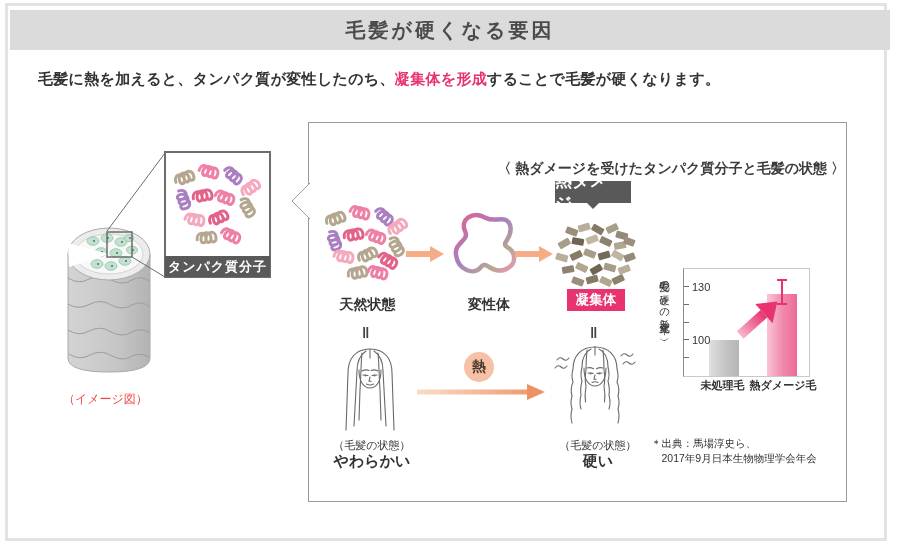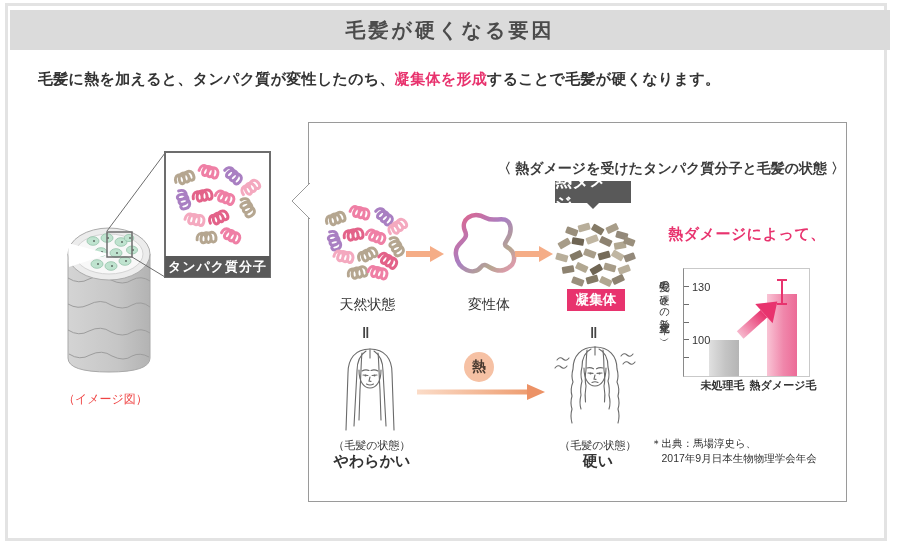--- a/index.html
+++ b/index.html
@@ -12,21 +12,21 @@
   .frame{left:5px;top:3px;width:876px;height:532px;border:3px solid #e3e3e3;}
   .title-band{
     left:10px;top:10px;width:880px;height:40px;background:#dbdbdb;
     display:flex;align-items:center;justify-content:center;
     font-size:20px;font-weight:700;color:#4b4b4b;letter-spacing:3px;
   }
   .intro{left:38px;top:70px;width:820px;font-size:15px;font-weight:700;color:#333;letter-spacing:.3px;}
   .pink{color:#e8336e;}
   .panel{left:308px;top:122px;width:537px;height:378px;border:1px solid #9a9a9a;background:#fff;}
   .panel-title{left:308px;top:144px;width:537px;text-align:right;font-size:14px;font-weight:700;color:#3c3c3c;margin-top:16px;}
-  .state-label{font-size:14px;font-weight:400;color:#333;text-align:center;}
+  .state-label{font-size:14px;font-weight:700;color:#333;text-align:center;}
   .tag-dark{
     background:#595959;color:#fff;font-size:17px;font-weight:700;
     display:flex;align-items:center;justify-content:center;
   }
   .tag-dark .tri{position:absolute;left:50%;bottom:-6px;margin-left:-6px;width:0;height:0;
     border-left:6px solid transparent;border-right:6px solid transparent;border-top:6px solid #595959;}
   .tag-pink{
     background:#e8336e;color:#fff;font-size:13.5px;font-weight:700;
     display:flex;align-items:center;justify-content:center;
   }
@@ -293,21 +293,20 @@
     </g>
   </g>
 </svg>
 
 <div class="abs hair-caption" style="left:322px;top:438px;width:100px;">（毛髪の状態）</div>
 <div class="abs hair-value" style="left:322px;top:452px;width:100px;">やわらかい</div>
 <div class="abs hair-caption" style="left:548px;top:438px;width:100px;">（毛髪の状態）</div>
 <div class="abs hair-value pink" style="left:548px;top:452px;width:100px;">硬い</div>
 
 <div class="abs result-head" style="left:652px;top:224px;">
-  <div>熱ダメージによって、</div>
 </div>
 
 <div class="abs ylab">毛髪の硬さの変化率（%）</div>
 
 <div class="abs plot">
   <div class="bar gray" style="height: 33.3333%;"></div>
   <div class="bar pinkbar" style="height: 76.6667%;"></div>
   <div class="errbar" style="height: 20%; bottom: 66.6667%;"></div>
   <div>
       <div class="ytick" style="bottom: 16.6667%;"></div>

